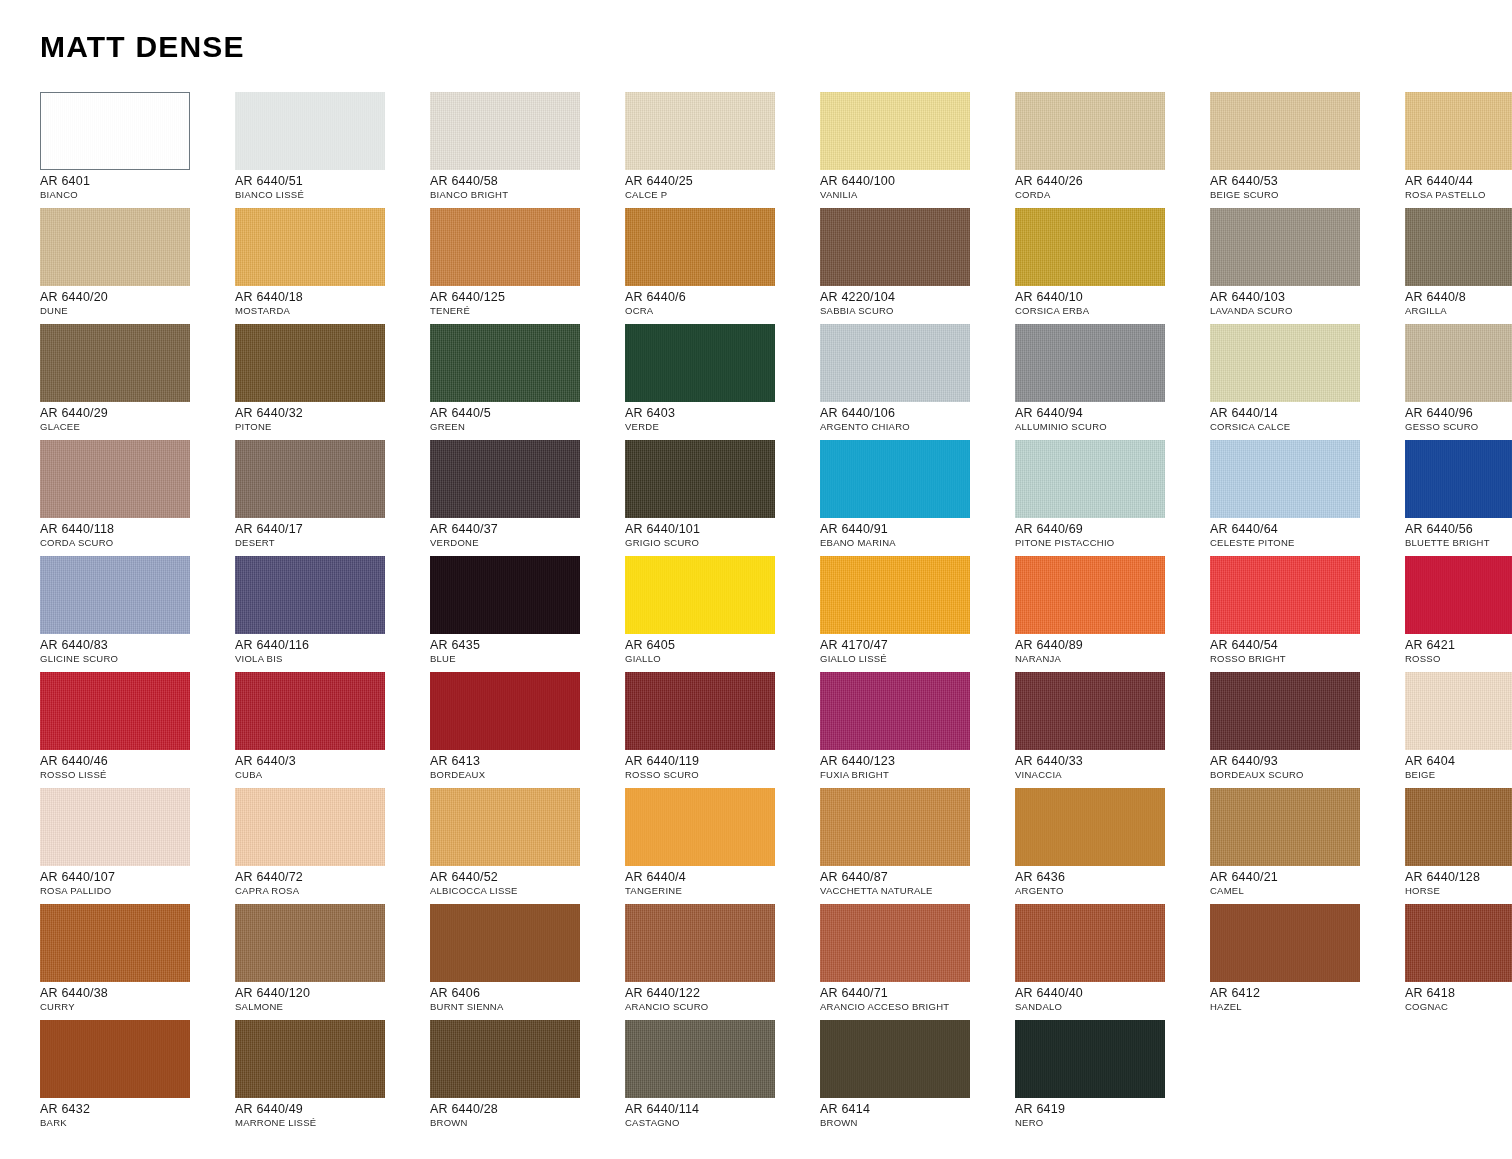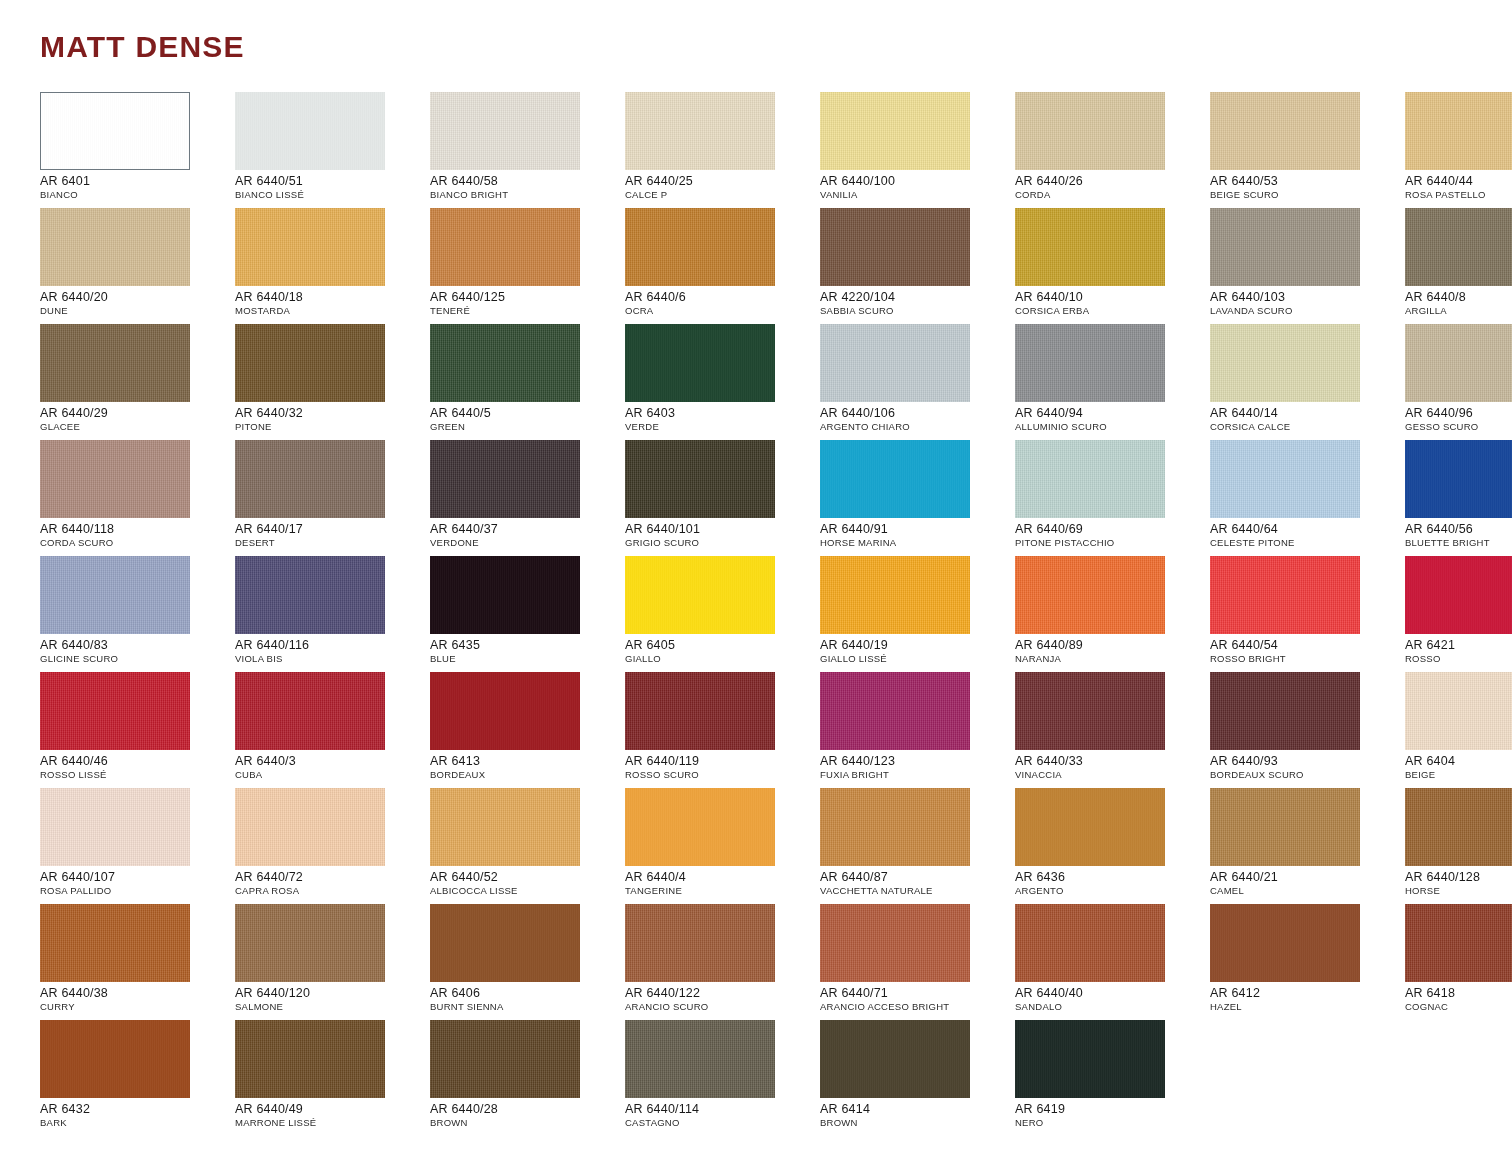--- a/index.html
+++ b/index.html
@@ -21,21 +21,21 @@
     position: relative;
     box-sizing: border-box;
   }
   #title {
     position: absolute;
     left: 40px;
     top: 30px;
     font-size: 30px;
     font-weight: bold;
     letter-spacing: 1.2px;
-    color: #7f1d1d;
+    color: #000000;
     font-family: "Liberation Sans", sans-serif;
   }
   #grid {
     position: absolute;
     left: 40px;
     top: 92px;
     width: 1436px;
     display: grid;
     grid-template-columns: repeat(8, 195px);
     column-gap: 0px;
@@ -295,21 +295,21 @@
         <div class="swatch tex" style="background-color: rgb(59, 54, 36);"></div>
         <div class="labels">
           <div class="code">AR 6440/101</div>
           <div class="name">GRIGIO SCURO</div>
         </div>
       </div>
       <div class="cell">
         <div class="swatch tex smooth" style="background-color: rgb(23, 164, 205);"></div>
         <div class="labels">
           <div class="code">AR 6440/91</div>
-          <div class="name">HORSE MARINA</div>
+          <div class="name">EBANO MARINA</div>
         </div>
       </div>
       <div class="cell">
         <div class="swatch tex" style="background-color: rgb(188, 212, 207);"></div>
         <div class="labels">
           <div class="code">AR 6440/69</div>
           <div class="name">PITONE PISTACCHIO</div>
         </div>
       </div>
       <div class="cell">
@@ -350,21 +350,21 @@
       <div class="cell">
         <div class="swatch tex smooth" style="background-color: rgb(251, 220, 20);"></div>
         <div class="labels">
           <div class="code">AR 6405</div>
           <div class="name">GIALLO</div>
         </div>
       </div>
       <div class="cell">
         <div class="swatch tex" style="background-color: rgb(245, 168, 28);"></div>
         <div class="labels">
-          <div class="code">AR 6440/19</div>
+          <div class="code">AR 4170/47</div>
           <div class="name">GIALLO LISSÉ</div>
         </div>
       </div>
       <div class="cell">
         <div class="swatch tex" style="background-color: rgb(239, 108, 44);"></div>
         <div class="labels">
           <div class="code">AR 6440/89</div>
           <div class="name">NARANJA</div>
         </div>
       </div>

